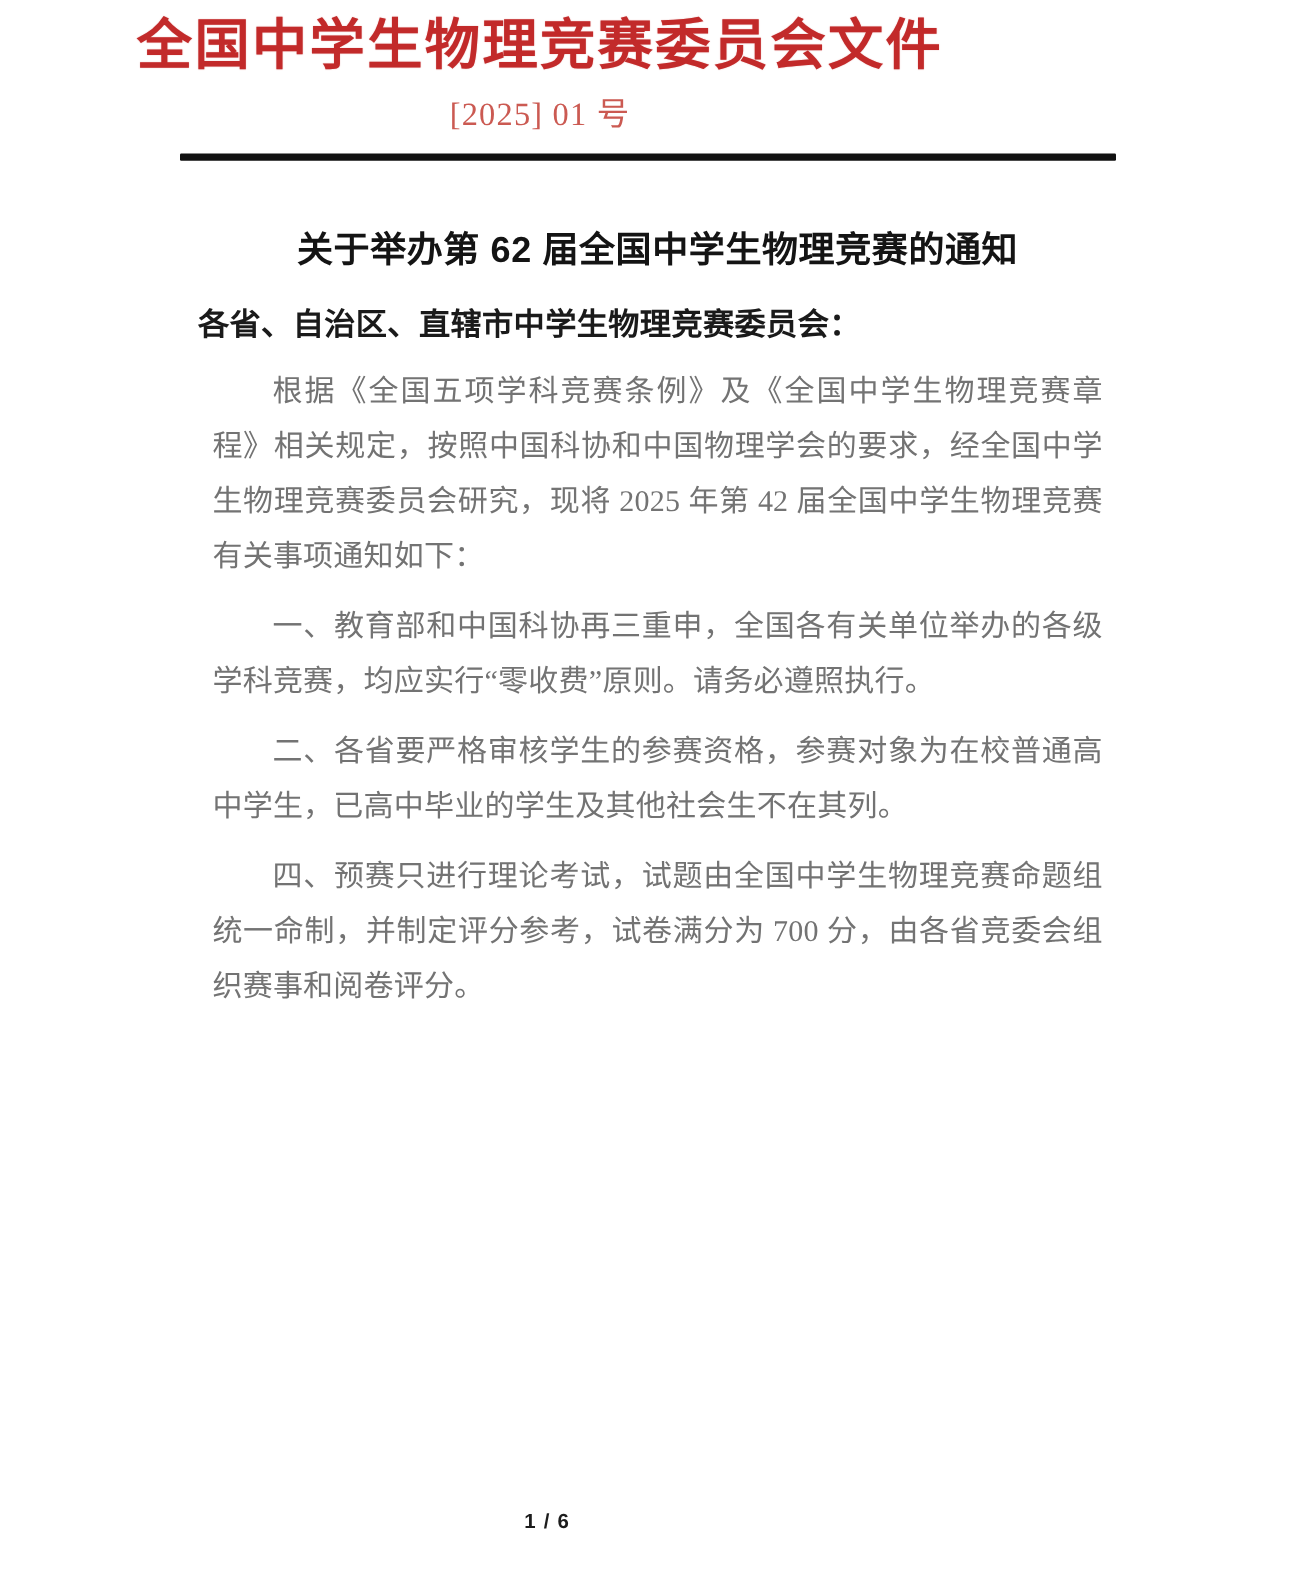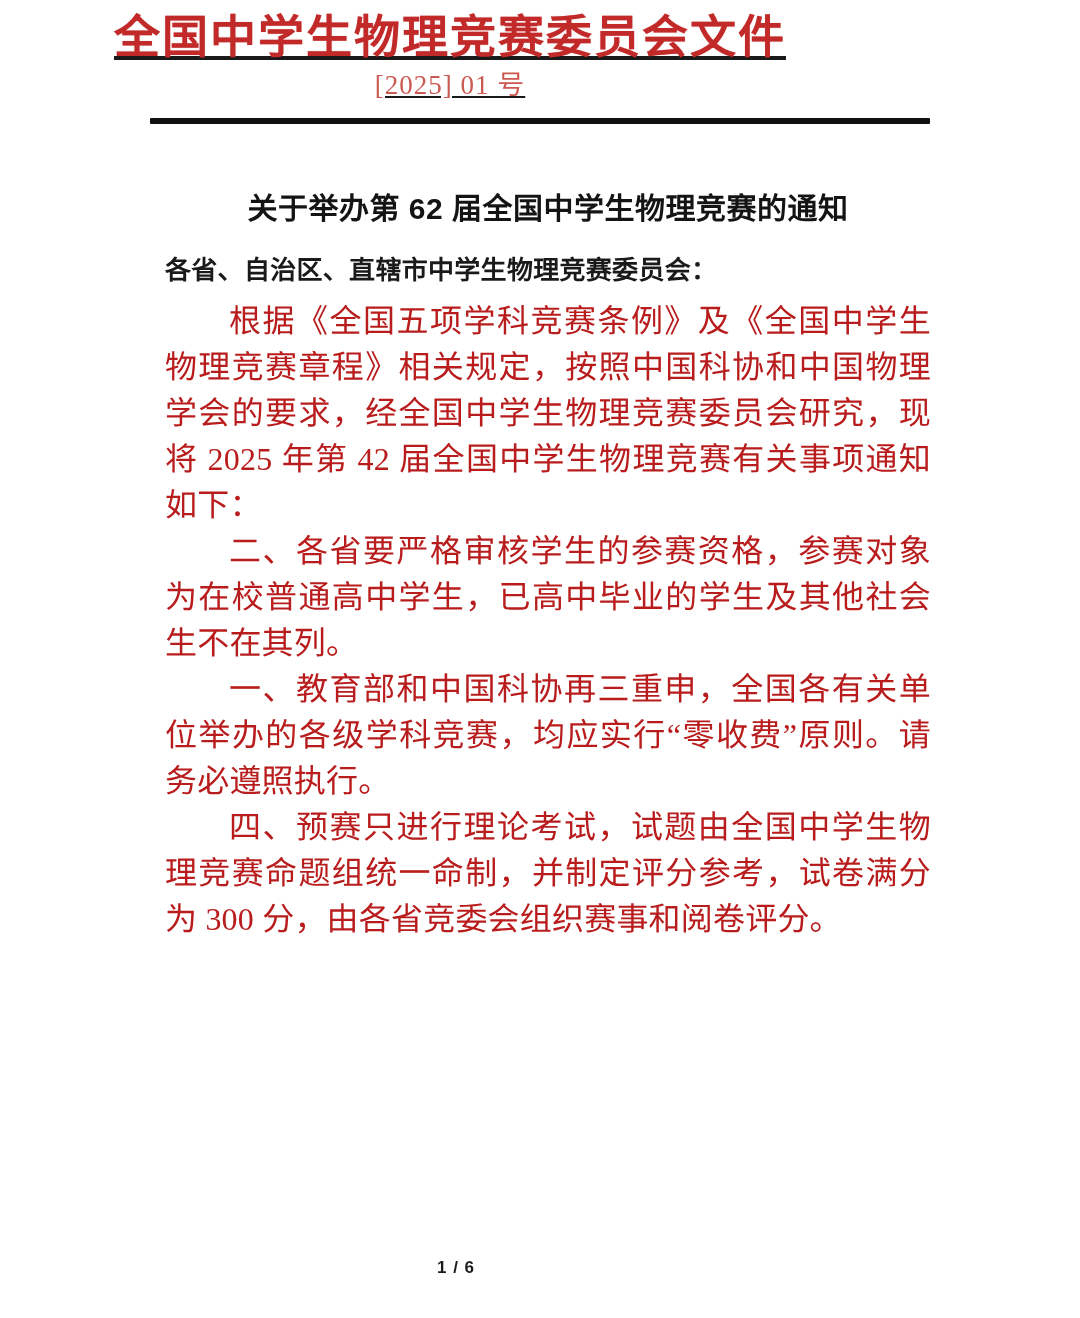--- a/index.html
+++ b/index.html
@@ -16,39 +16,39 @@
     font-family: "Liberation Serif", "DejaVu Serif", serif;
     color: #1a1a1a;
     position: relative;
   }
 
   .page {
     position: relative;
     width: 900px;
     height: 1318px;
     background: #ffffff;
-    text-decoration: underline;
   }
 
   
   .masthead {
     padding-top: 6px;
     text-align: center;
   }
   .masthead-title {
     font-family: "Liberation Sans", "DejaVu Sans", sans-serif;
     font-weight: 700;
     font-size: 46px;
     line-height: 62px;
     letter-spacing: 2px;
     color: #c22a2a;
     text-shadow: 0 0 1px rgba(194,42,42,0.45);
     white-space: nowrap;
   }
   .masthead-docnum {
+    margin-top: 10px;
     font-family: "Liberation Serif", "DejaVu Serif", serif;
     font-size: 27px;
     line-height: 34px;
     color: #cb5a52;
     letter-spacing: 1px;
   }
 
   .rule-wrap {
     margin-top: 16px;
     padding: 0 150px;
@@ -85,24 +85,24 @@
     font-weight: 700;
     font-size: 26px;
     line-height: 44px;
     color: #1a1a1a;
     margin: 0 0 6px 0;
     letter-spacing: 0.3px;
   }
 
   .para {
     font-family: "Liberation Serif", "DejaVu Serif", serif;
-    font-size: 32px;
+    font-size: 25px;
     line-height: 46px;
-    color: #b91c1c;
-    margin: 0;
+    color: #737373;
+    margin: 12px;
     text-align: justify;
     text-justify: inter-ideograph;
     text-indent: 2em;
     letter-spacing: 0.2px;
     word-break: break-all;
   }
 
   
   .footer {
     position: absolute;
@@ -134,26 +134,26 @@
   </header>
 
   <main class="content">
 
     <h1 class="doc-title">关于举办第 62 届全国中学生物理竞赛的通知</h1>
 
     <p class="addressee">各省、自治区、直辖市中学生物理竞赛委员会：</p>
 
     <p class="para">根据《全国五项学科竞赛条例》及《全国中学生物理竞赛章程》相关规定，按照中国科协和中国物理学会的要求，经全国中学生物理竞赛委员会研究，现将 2025 年第 42 届全国中学生物理竞赛有关事项通知如下：</p>
 
+    <p class="para">一、教育部和中国科协再三重申，全国各有关单位举办的各级学科竞赛，均应实行“零收费”原则。请务必遵照执行。</p>
+
     <p class="para">二、各省要严格审核学生的参赛资格，参赛对象为在校普通高中学生，已高中毕业的学生及其他社会生不在其列。</p>
 
-    <p class="para">一、教育部和中国科协再三重申，全国各有关单位举办的各级学科竞赛，均应实行“零收费”原则。请务必遵照执行。</p>
 
-
-    <p class="para">四、预赛只进行理论考试，试题由全国中学生物理竞赛命题组统一命制，并制定评分参考，试卷满分为 300 分，由各省竞委会组织赛事和阅卷评分。</p>
+    <p class="para">四、预赛只进行理论考试，试题由全国中学生物理竞赛命题组统一命制，并制定评分参考，试卷满分为 700 分，由各省竞委会组织赛事和阅卷评分。</p>
 
 
   </main>
 
   <footer class="footer">
     <span class="footer-pagenum">1 / 6</span>
   </footer>
 
 </div>
 

